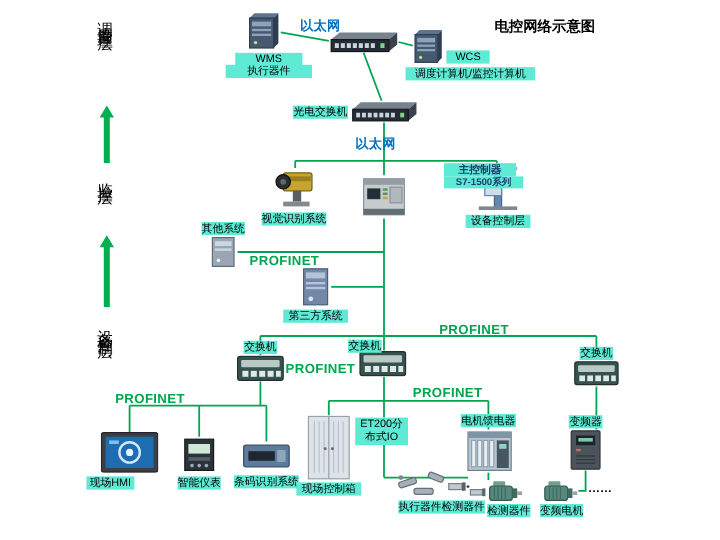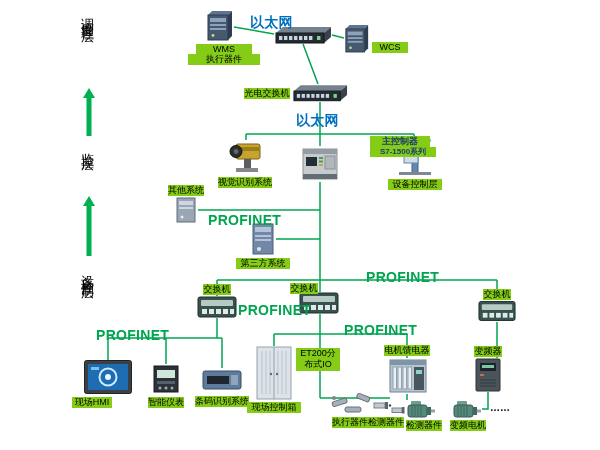--- a/index.html
+++ b/index.html
@@ -1,21 +1,21 @@
 <!DOCTYPE html>
 <html style="--line-green: #00A550; --profinet-green: #00A550; --ethernet-blue: #0070C0; --arrow-green: #00B050;"><head>
 <meta charset="utf-8">
 <style>
   html,body{margin:0;padding:0;background:#fff;}
   body{font-family:"Liberation Sans","DejaVu Sans",sans-serif;}
   #canvas{position:relative;width:600px;height:450px;background:#fff;overflow:hidden;}
   .icon{position:absolute;display:block;z-index:2;}
-  .lbl{position:absolute;font-size:9px;line-height:1.25;color:#000;text-align:center;background:#84cc16;z-index:3;}
+  .lbl{position:absolute;font-size:9px;line-height:1.25;color:#000;text-align:center;background:#5eead4;z-index:3;}
   .lbl.la{text-align:center;}
-  .net{position:absolute;font-size:14px;font-weight:bold;letter-spacing:.3px;z-index:3;background:transparent;}
+  .net{position:absolute;font-size:11px;font-weight:bold;letter-spacing:.3px;z-index:3;background:transparent;}
   .eth{color:var(--ethernet-blue,#0070C0);}
   .pf{color:var(--profinet-green,#00A550);}
   #title{position:absolute;left:412px;top:14px;font-size:12px;font-weight:bold;color:#000;z-index:3;}
   .vtext{position:absolute;left:78px;writing-mode:vertical-rl;text-orientation:upright;font-size:13px;letter-spacing:3px;color:#000;z-index:3;}
   .ctrl{color:#1a3e6e;font-weight:bold;margin-left:24px;}
   #wires{position:absolute;left:0;top:0;z-index:1;}
   .wire{stroke:var(--line-green,#00A550);stroke-width:1.5;fill:none;}
   .uparrow{fill:var(--arrow-green,#00B050);}
   .dots{position:absolute;font-size:10px;font-weight:bold;color:#000;z-index:3;}
 </style>
@@ -39,20 +39,21 @@
   <div class="vtext" style="top:8px">调度管理层</div>
   <svg class="icon" style="left:83px;top:88px" width="12" height="48" viewBox="0 0 12 48">
     <polygon class="uparrow" points="6,0 12,10 8.5,10 8.5,48 3.5,48 3.5,10 0,10"></polygon>
   </svg>
   <div class="vtext" style="top:142px">监控层</div>
   <svg class="icon" style="left:83px;top:196px" width="12" height="60" viewBox="0 0 12 60">
     <polygon class="uparrow" points="6,0 12,10 8.5,10 8.5,60 3.5,60 3.5,10 0,10"></polygon>
   </svg>
   <div class="vtext" style="top:264px">设备控制层</div>
 
+  <div id="title">电控网络示意图</div>
 
   <svg class="icon" style="left:206px;top:10px" width="28" height="32" viewBox="0 0 28 32">
     <polygon points="6,1 26,1 22,5 2,5" fill="#5d7590"></polygon>
     <polygon points="26,1 26,26 22,30 22,5" fill="#2f3d52"></polygon>
     <rect x="2" y="5" width="20" height="25" fill="#47596f" stroke="#2f3d52"></rect>
     <rect x="4" y="8" width="16" height="4" fill="#8ca3bb"></rect>
     <rect x="4" y="14" width="16" height="2" fill="#8ca3bb"></rect>
     <rect x="4" y="18" width="16" height="2" fill="#8ca3bb"></rect>
     <circle cx="7" cy="25.5" r="1.4" fill="#b8e986"></circle>
   </svg>
@@ -80,20 +81,21 @@
   <svg class="icon" style="left:344px;top:24px" width="26" height="30" viewBox="0 0 28 32">
     <polygon points="6,1 26,1 22,5 2,5" fill="#5d7590"></polygon>
     <polygon points="26,1 26,26 22,30 22,5" fill="#2f3d52"></polygon>
     <rect x="2" y="5" width="20" height="25" fill="#47596f" stroke="#2f3d52"></rect>
     <rect x="4" y="8" width="16" height="4" fill="#8ca3bb"></rect>
     <rect x="4" y="14" width="16" height="2" fill="#8ca3bb"></rect>
     <rect x="4" y="18" width="16" height="2" fill="#8ca3bb"></rect>
     <circle cx="7" cy="25.5" r="1.4" fill="#b8e986"></circle>
   </svg>
   <div class="lbl la" style="left:372px;top:42px;width:36px">WCS</div>
+  <div class="lbl la" style="left:338px;top:56px;width:108px">调度计算机/监控计算机</div>
 
   <div class="lbl" style="left:244px;top:88px;width:46px">光电交换机</div>
   <svg class="icon" style="left:292px;top:84px" width="56" height="18" viewBox="0 0 58 18">
     <polygon points="9,1 57,1 50,7 2,7" fill="#76828e"></polygon>
     <polygon points="57,1 57,11 50,17 50,7" fill="#3a434d"></polygon>
     <rect x="2" y="7" width="48" height="10" fill="#242b34" stroke="#12161b"></rect>
     <g fill="#c8d4de">
       <rect x="5" y="10" width="3.4" height="4"></rect>
         <rect x="10" y="10" width="3.4" height="4"></rect>
       <rect x="15" y="10" width="3.4" height="4"></rect>

